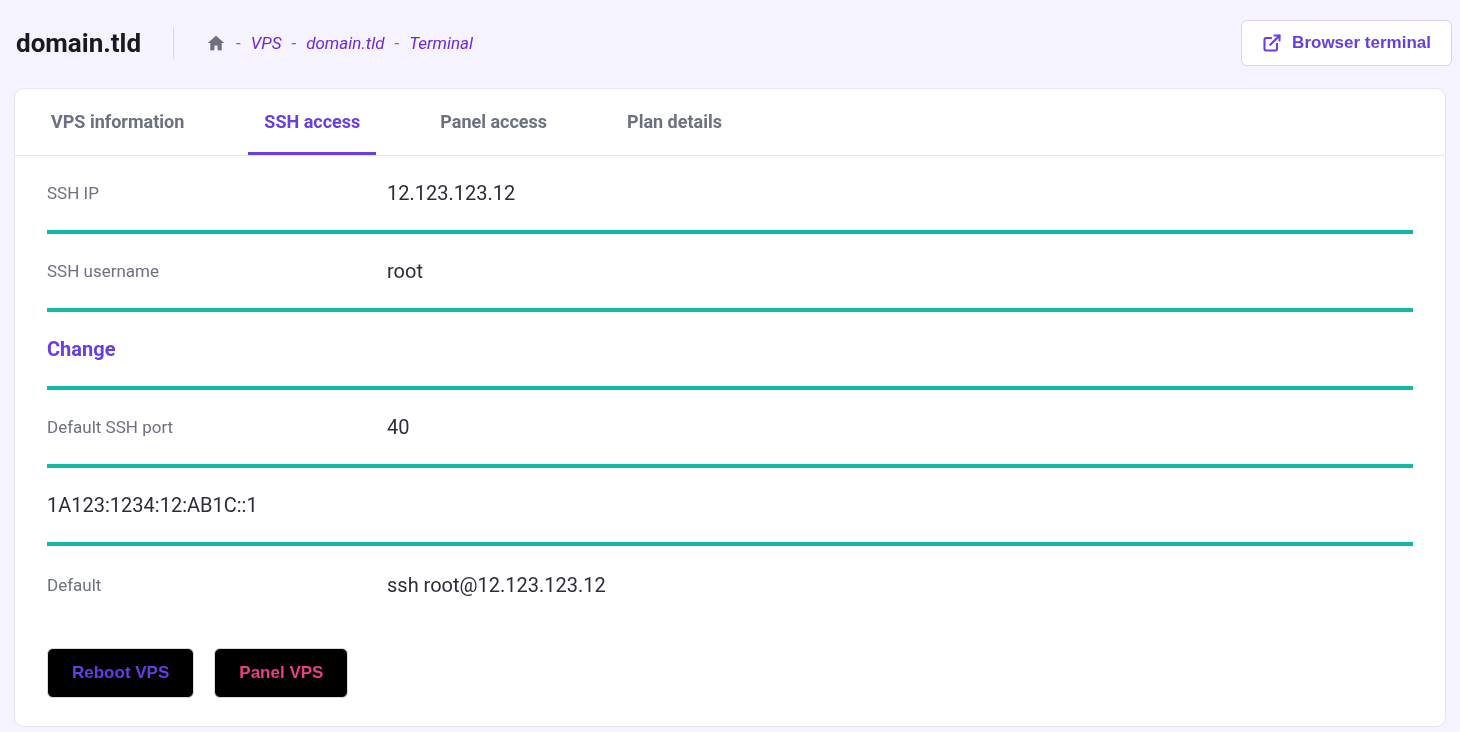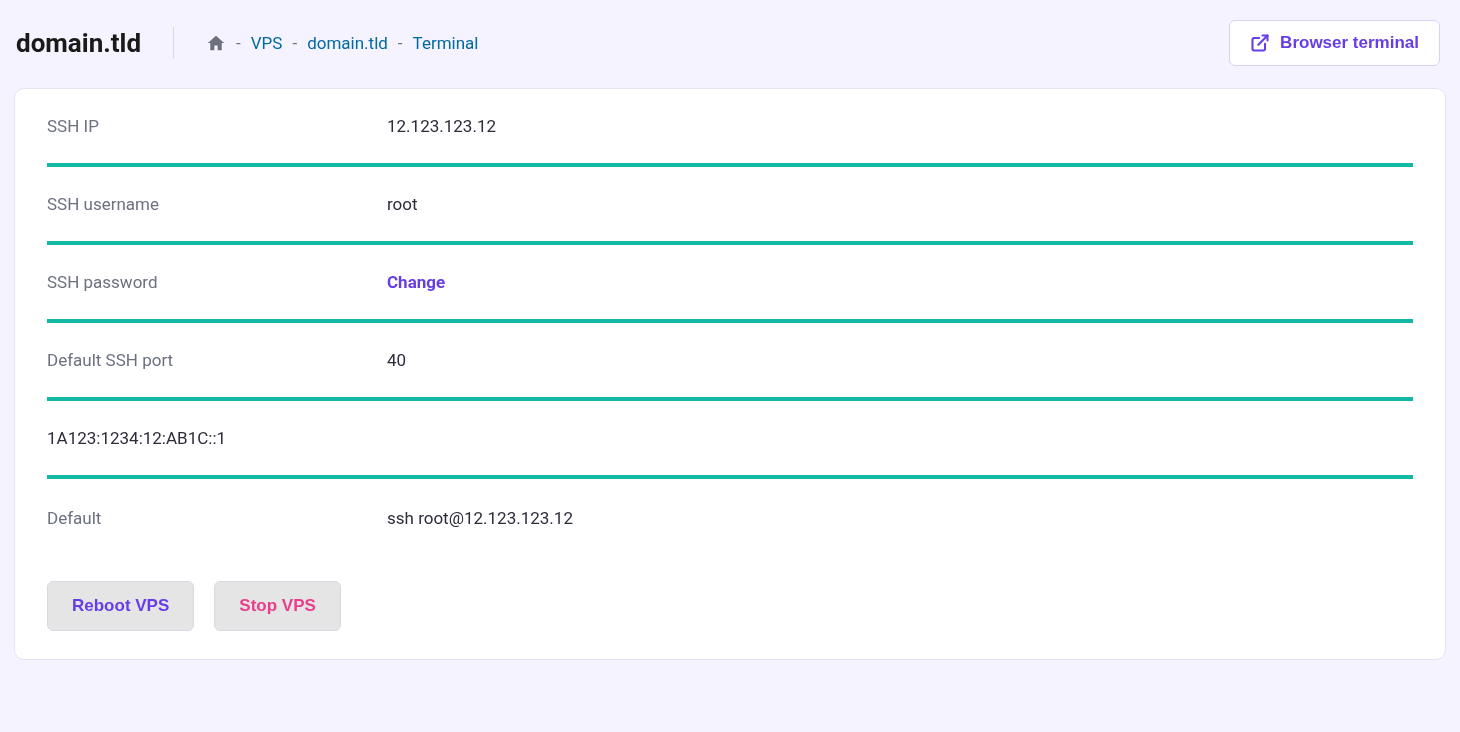--- a/index.html
+++ b/index.html
@@ -7,21 +7,21 @@
     font-family: -apple-system, BlinkMacSystemFont, "Segoe UI", Roboto, sans-serif;
     background: #f4f3ff;
     color: #1f1f2e;
     width: 1460px;
     height: 732px;
     overflow: hidden;
   }
   .header {
     display: flex;
     align-items: center;
-    padding: 20px 20px 0 16px;
+    padding: 20px 8px 0 16px;
     gap: 32px;
     position: relative;
   }
   .page-title {
     font-size: 26px;
     font-weight: 700;
     color: #1a1a1a;
   }
   .vdiv {
     width: 1px;
@@ -29,21 +29,21 @@
     background: #d9d9e4;
   }
   .breadcrumb {
     display: flex;
     align-items: center;
     gap: 10px;
     color: #6d7081;
     font-size: 17px;
   }
   .breadcrumb .sep { color: #6d7081; }
-  .breadcrumb .crumb { color: #0369a1; }
+  .breadcrumb .crumb { color: #6d28d9; font-style: italic; }
   .home-icon svg { display: block; }
   .browser-term-btn {
     margin-left: auto;
     display: flex;
     align-items: flex-start;
     gap: 10px;
     border: 1px solid #d7d2f7;
     background: #fff;
     color: #673de6;
     font-weight: 700;
@@ -89,38 +89,38 @@
     min-height: 78px;
     border-bottom: 4px solid #14b8a6;
   }
   .row:last-of-type { border-bottom: none; }
   .row .label {
     width: 340px;
     font-size: 17px;
     color: #6d7081;
   }
   .row .value {
-    font-size: 17px;
+    font-size: 20px;
     color: #2c2c3a;
   }
   .row .value.link {
     color: #673de6;
     font-weight: 700;
     cursor: pointer;
     text-align: right;
   }
 
   .actions {
     display: flex;
     gap: 20px;
     padding: 24px 32px 28px 32px;
   }
   .btn-outline {
     border: 1px solid #d9d9e4;
-    background: #e5e5e5;
+    background: #000000;
     border-radius: 6px;
     padding: 14px 24px;
     font-size: 17px;
     font-weight: 700;
     cursor: pointer;
   }
   .btn-outline.primary { color: #673de6; }
   .btn-outline.danger  { color: #e83e8c; }
 </style>
 </head>
@@ -148,44 +148,49 @@
         <path d="M18 13v6a2 2 0 0 1-2 2H5a2 2 0 0 1-2-2V8a2 2 0 0 1 2-2h6"></path>
         <polyline points="15 3 21 3 21 9"></polyline>
         <line x1="10" y1="14" x2="21" y2="3"></line>
       </svg>
     </span>
     <span>Browser terminal</span>
   </button>
 </div>
 
 <div class="card">
+  <div class="tabs">
+    <div class="tab">VPS information</div>
+    <div class="tab active">SSH access</div>
+    <div class="tab">Panel access</div>
+    <div class="tab">Plan details</div>
+  </div>
 
   <div class="rows">
     <div class="row">
       <div class="label">SSH IP</div>
       <div class="value">12.123.123.12</div>
     </div>
     <div class="row">
       <div class="label">SSH username</div>
       <div class="value">root</div>
     </div>
     <div class="row">
-      <div class="label">SSH password</div>
       <div class="value link">Change</div>
     </div>
     <div class="row">
       <div class="label">Default SSH port</div>
       <div class="value">40</div>
     </div>
     <div class="row">
       <div class="value">1A123:1234:12:AB1C::1</div>
     </div>
     <div class="row">
       <div class="label">Default</div>
       <div class="value">ssh root@12.123.123.12</div>
     </div>
   </div>
 
   <div class="actions">
     <button class="btn-outline primary">Reboot VPS</button>
-    <button class="btn-outline danger">Stop VPS</button>
+    <button class="btn-outline danger">Panel VPS</button>
   </div>
 </div>
 
 </body></html>

